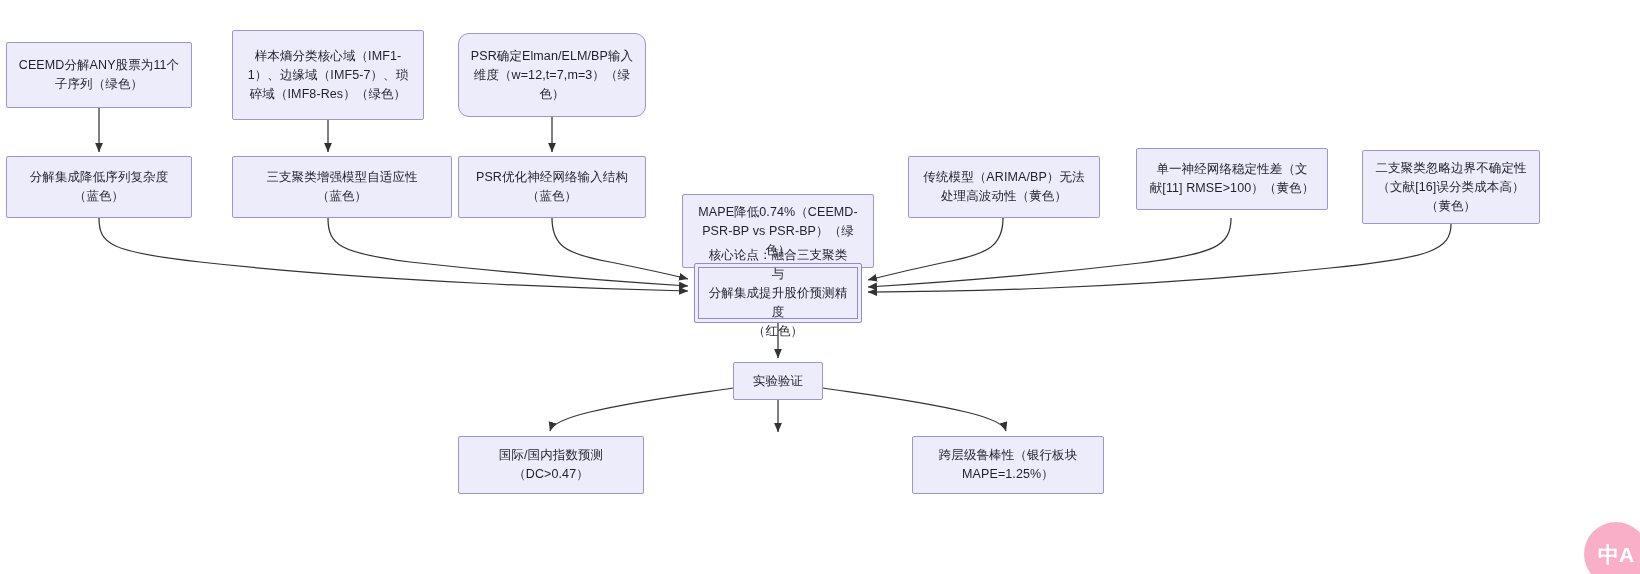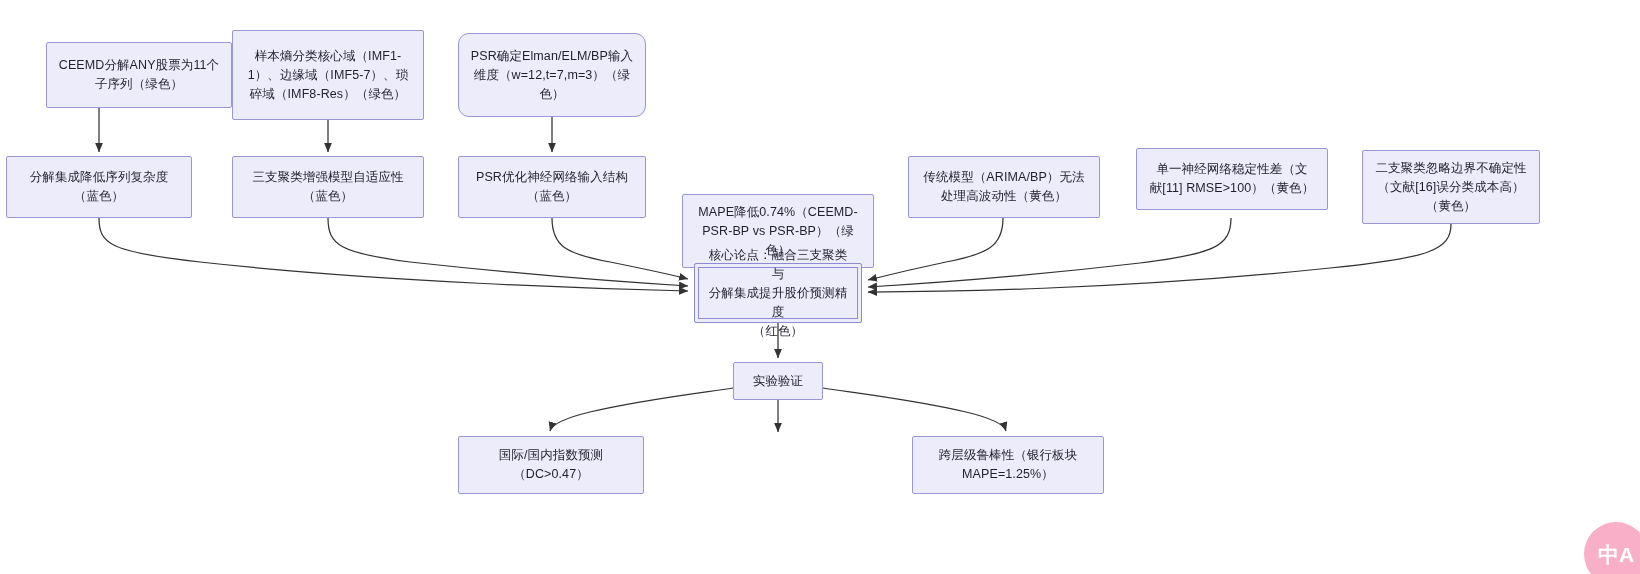--- a/index.html
+++ b/index.html
@@ -96,35 +96,35 @@
       <path d="M1451,224 C1451,250 1430,258 1330,268 C1120,290 930,292 868,292"></path>
 
       <path d="M778,323 L778,358"></path>
 
       <path d="M733,388 C700,393 640,400 590,412 C565,418 552,424 550,431"></path>
       <path d="M778,400 L778,432"></path>
       <path d="M823,388 C856,393 916,400 966,412 C991,418 1004,424 1006,431"></path>
     </g>
   </svg>
 
-  <div class="node" style="left:6px; top:42px; width:186px; height:66px;margin-left:40px;">CEEMD分解ANY股票为11个
+  <div class="node" style="left:6px; top:42px; width:186px; height:66px;">CEEMD分解ANY股票为11个
 子序列（绿色）</div>
 
   <div class="node" style="left:232px; top:30px; width:192px; height:90px;">样本熵分类核心域（IMF1-
 1）、边缘域（IMF5-7）、琐
 碎域（IMF8-Res）（绿色）</div>
 
   <div class="node" style="left:458px; top:33px; width:188px; height:84px;border-radius:11px;">PSR确定Elman/ELM/BP输入
 维度（w=12,t=7,m=3）（绿
 色）</div>
 
   <div class="node" style="left:6px; top:156px; width:186px; height:62px;">分解集成降低序列复杂度
 （蓝色）</div>
 
-  <div class="node" style="left:232px; top:156px; width:192px; height:62px;">三支聚类增强模型自适应性
+  <div class="node" style="left:232px; top:156px; width:220px; height:62px;">三支聚类增强模型自适应性
 （蓝色）</div>
 
   <div class="node" style="left:458px; top:156px; width:188px; height:62px;">PSR优化神经网络输入结构
 （蓝色）</div>
 
   <div class="node" style="left:682px; top:150px; width:192px; height:74px;margin-top:44px;">MAPE降低0.74%（CEEMD-
 PSR-BP vs PSR-BP）（绿
 色）</div>
 
   <div class="node" style="left:908px; top:156px; width:192px; height:62px;">传统模型（ARIMA/BP）无法

